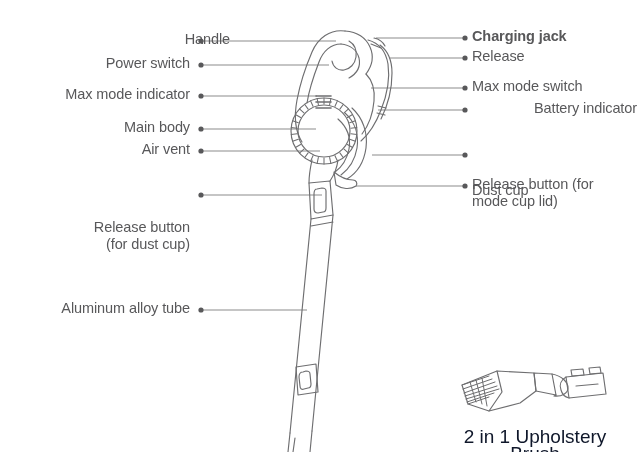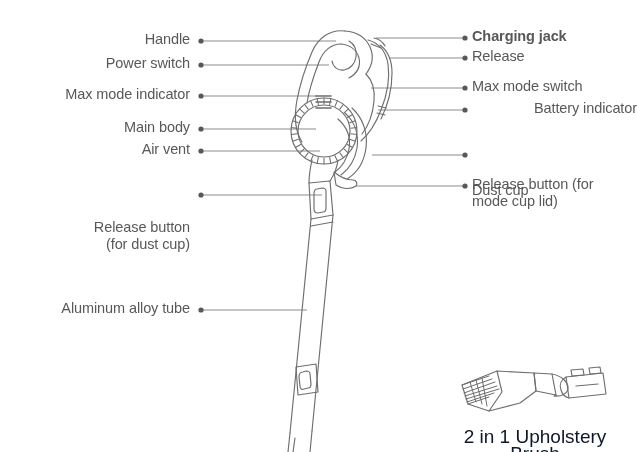--- a/index.html
+++ b/index.html
@@ -221,21 +221,21 @@
       <path d="M566 377 C 561 380, 559 385, 561 390
                C 562 394, 565 397, 569 398"></path>
 
       <path d="M571 370 L 583 369 L 584 375 L 572 376 Z"></path>
       <path d="M589 368 L 600 367 L 601 373 L 590 374 Z"></path>
 
       <path d="M576 386 L 598 384"></path>
     </g>
   </svg>
 
-  <div class="callout-label label-left" style="left:0px; top:31px; width:190px;">Handle</div>
+  <div class="callout-label label-left" style="left:0px; top:31px; width:190px;padding-left:40px;">Handle</div>
   <div class="callout-label label-left" style="left:0px; top:55px; width:190px;">Power switch</div>
   <div class="callout-label label-left" style="left:0px; top:86px; width:190px;">Max mode indicator</div>
   <div class="callout-label label-left" style="left:0px; top:119px; width:190px;">Main body</div>
   <div class="callout-label label-left" style="left:0px; top:141px; width:190px;">Air vent</div>
   <div class="callout-label label-left" style="left:0px; top:185px; width:190px;margin-top:34px;">Release button
 (for dust cup)</div>
   <div class="callout-label label-left" style="left:0px; top:300px; width:190px;">Aluminum alloy tube</div>
 
   <div class="callout-label label-right" style="left:472px; top:28px; width:165px;font-weight:bold;">Charging jack</div>
   <div class="callout-label label-right" style="left:472px; top:48px; width:165px;">Release</div>

